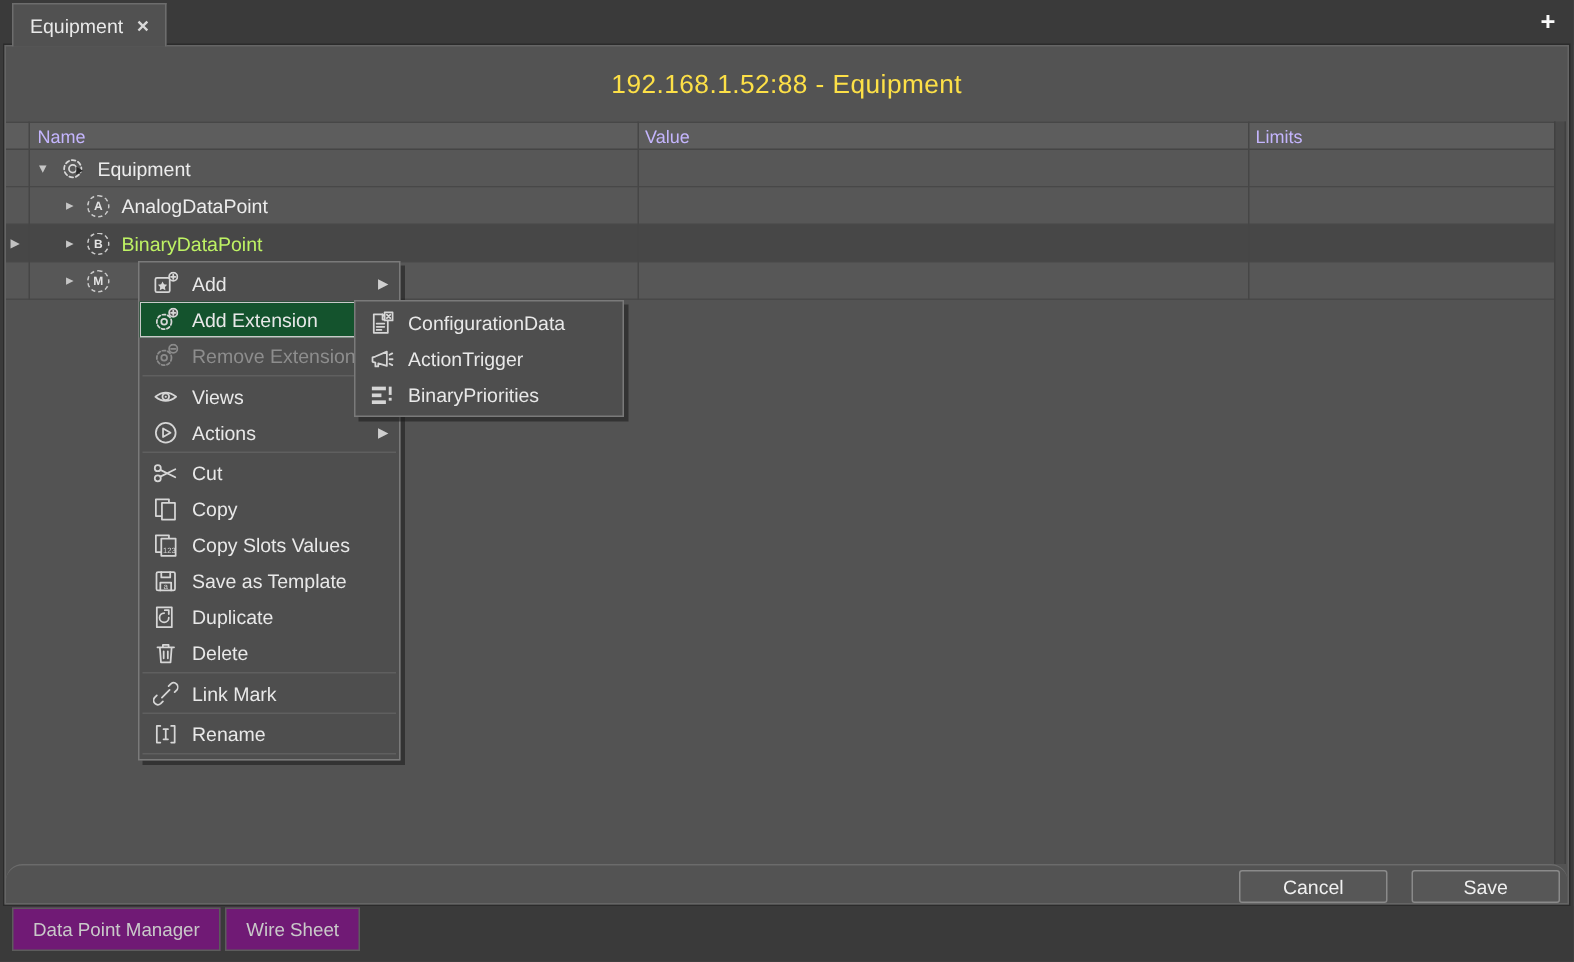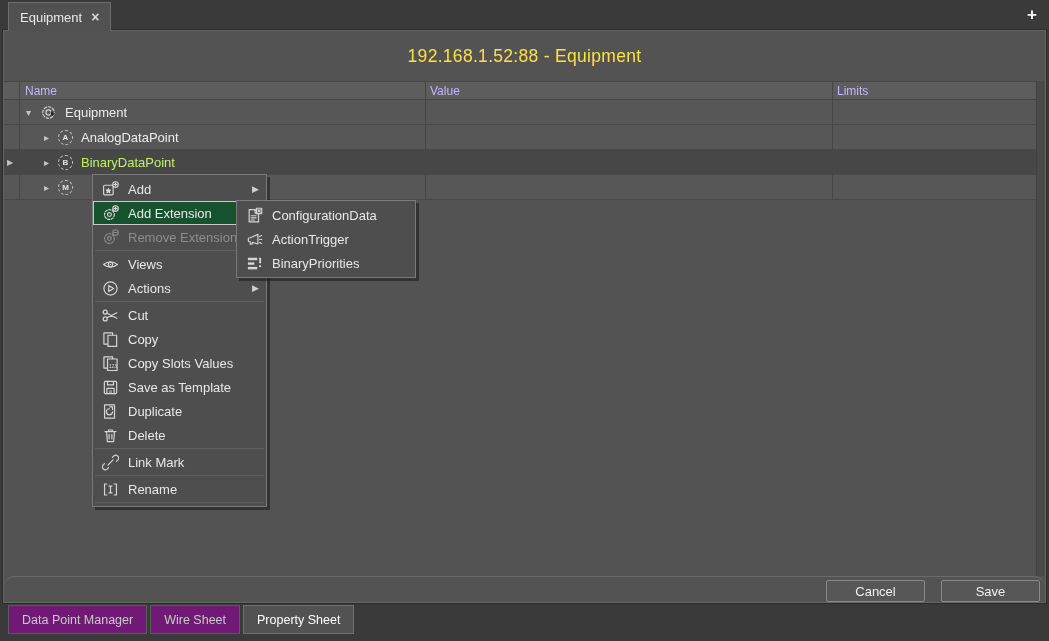--- a/index.html
+++ b/index.html
@@ -338,16 +338,15 @@
           <rect class="f" x="12.4" y="9.6" width="1.8" height="1.8"></rect>
         </svg>
       </span>
       <span class="lbl">BinaryPriorities</span>
     </div>
   </div>
 
   <div class="bottom-tabbar">
     <div class="btab">Data Point Manager</div>
     <div class="btab">Wire Sheet</div>
-    <div class="btab active">Property Sheet</div>
   </div>
 
 </div>
 
 </body></html>

